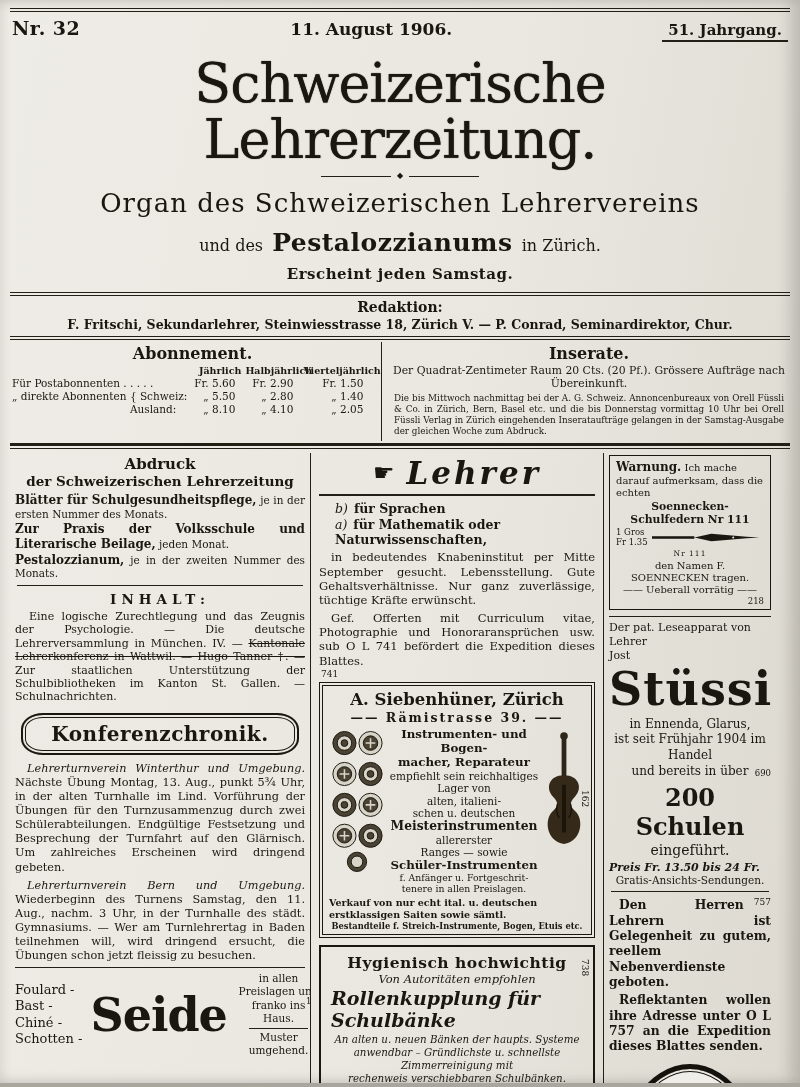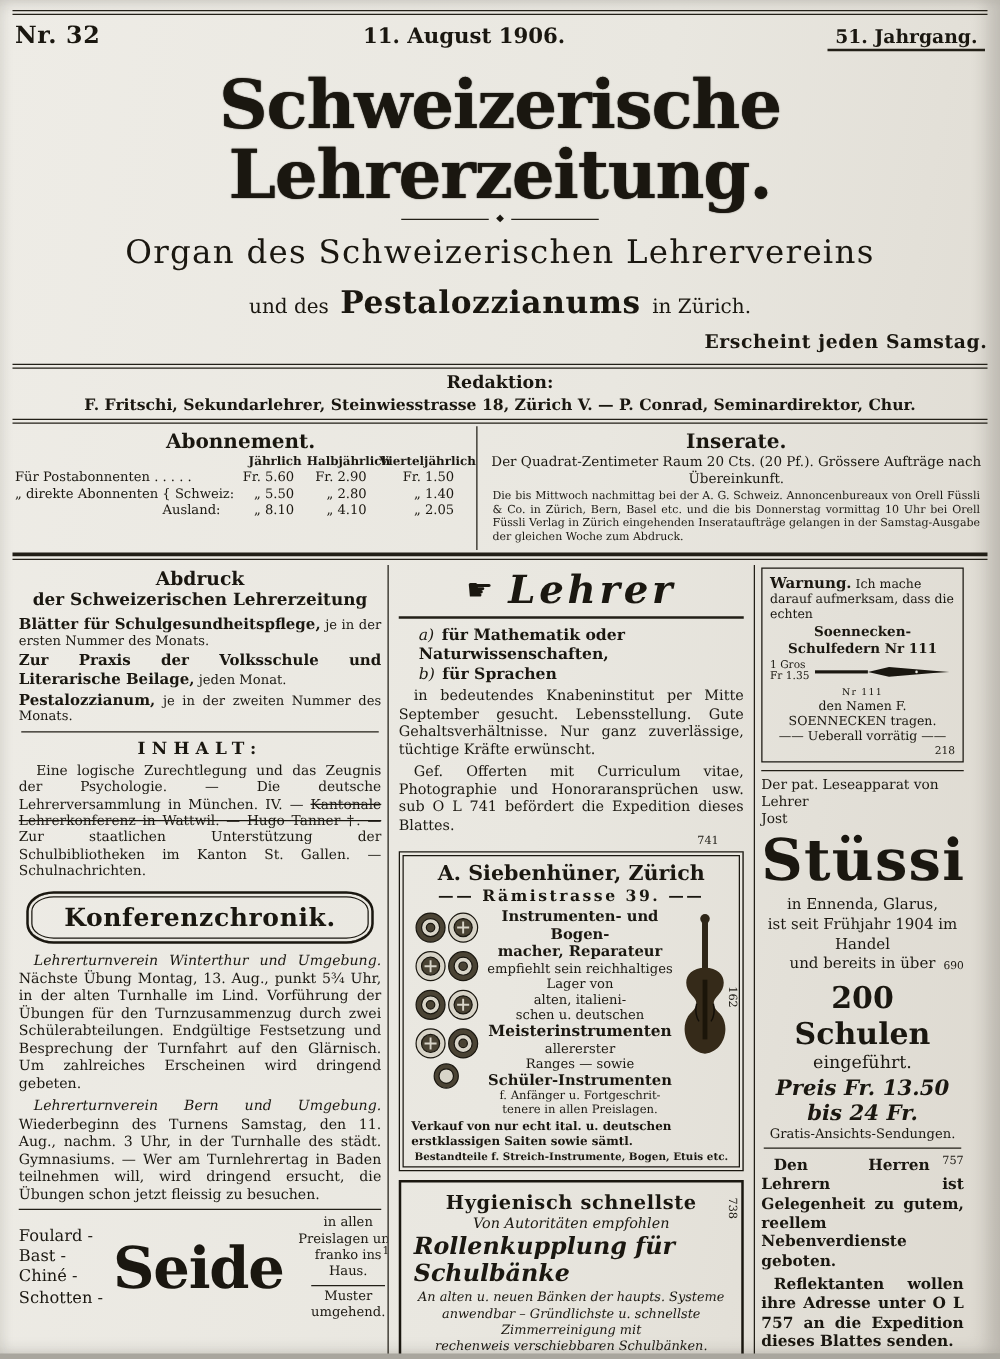--- a/index.html
+++ b/index.html
@@ -10,29 +10,29 @@
         box-shadow:inset -10px 0 14px rgba(40,35,25,.18), inset 4px 0 8px rgba(40,35,25,.08)}
   
   .rule-double{height:4px;border-top:1px solid #221f17;border-bottom:1px solid #221f17;margin:2px 0}
   .rule-thick{height:6px;border-top:3px solid #221f17;border-bottom:1px solid #221f17;margin:2px 0 4px}
   .hr{border-top:1px solid #221f17;margin:5px 2px}
   
   .issue-row{display:flex;justify-content:space-between;align-items:baseline;padding:3px 2px 2px}
   .issue{font-size:19px;font-weight:bold;letter-spacing:.5px}
   .idate{font-size:17px;font-weight:bold}
   .volume{font-size:15px;font-weight:bold;border-bottom:2px solid #221f17;padding:0 6px 1px}
-  .masthead{text-align:center;font-size:54px;font-weight:bold;letter-spacing:-1px;line-height:1.04;
+  .masthead{text-align:center;font-size:54px;font-weight:normal;letter-spacing:-1px;line-height:1.04;
             margin:12px 0 4px;text-shadow:0 0 1px #1a1710}
   .ornament{display:flex;align-items:center;justify-content:center;gap:6px;margin:2px 0 8px}
   .orn-line{display:inline-block;width:70px;border-top:1px solid #221f17}
   .orn-diamond{font-size:8px;line-height:1;font-family:"DejaVu Sans",sans-serif}
   .organ{text-align:center;font-size:26px;letter-spacing:1px;margin:2px 0 10px}
   .pesta-line{text-align:center;font-size:16px;margin-bottom:8px}
   .pesta{font-size:25px;font-weight:bold;letter-spacing:.5px;padding:0 4px}
-  .erscheint{text-align:right;font-size:15px;font-weight:bold;margin-bottom:9px;letter-spacing:.5px}
+  .erscheint{text-align:center;font-size:15px;font-weight:bold;margin-bottom:9px;letter-spacing:.5px}
   .red-label{text-align:center;font-size:14px;font-weight:bold;margin-top:3px}
   .red-line{text-align:center;font-size:12.5px;font-weight:bold;margin:2px 0 4px}
   
   .sub-row{display:flex;align-items:stretch;margin-top:2px}
   .vrule{width:1px;background:#221f17;margin:0 6px}
   .abo{width:365px;padding:2px 2px 4px}
   .ins{flex:1;padding:2px 2px 4px}
   .box-title{text-align:center;font-size:16px;font-weight:bold;margin-bottom:2px}
   .abo-grid{display:grid;grid-template-columns:1fr 58px 58px 70px;font-size:10.5px;row-gap:1px;align-items:baseline}
   .abo-h{font-weight:bold;font-size:9.5px;text-align:right;padding-right:4px}
@@ -67,21 +67,21 @@
   .seide-muster{border-top:1px solid #221f17;margin:3px 14px 0;padding-top:2px}
   
   .lehrer-head{display:flex;justify-content:center;align-items:center;gap:12px;border-bottom:2px solid #221f17;
                padding-bottom:3px;margin-bottom:5px}
   .hand{font-family:"DejaVu Sans",sans-serif;font-size:24px;line-height:1}
   .lehrer-title{font-size:31px;font-weight:bold;font-style:italic;letter-spacing:3px}
   .lehrer-item{font-size:12.5px;margin:1px 0 1px 16px}
   .l-marker{font-style:italic;margin-right:6px}
   .l-text{font-weight:bold}
   .lehrer-body{font-size:11.5px;line-height:1.25;text-align:justify;text-indent:12px;margin-top:3px}
-  .num-right{display:block;text-align:right;font-size:9px;margin:1px 20px 0}
+  .num-right{display:block;text-align:left;font-size:9px;margin:1px 2px 0}
   .sieb-box{position:relative;border:1px solid #1a1710;box-shadow:inset 0 0 0 2px #eae8e1,inset 0 0 0 3px #1a1710;
             margin-top:3px;padding:7px 9px 6px}
   .sieb-title{text-align:center;font-size:16.5px;font-weight:bold}
   .sieb-addr{text-align:center;font-size:12.5px;font-weight:bold;letter-spacing:2px;margin:1px 0 3px}
   .sieb-media{display:flex;justify-content:space-between;align-items:flex-start;gap:3px}
   .sieb-text{flex:1;text-align:center;font-size:10.5px;line-height:1.18}
   .s-bold{font-weight:bold;font-size:11.8px}
   .s-big{font-weight:bold;font-size:12.3px}
   .s-tiny{font-size:9.3px}
   .sieb-foot{text-align:left;font-size:9.5px;font-weight:bold;line-height:1.25;margin-top:3px}
@@ -104,21 +104,21 @@
   .warn-l4{font-size:10px;text-align:center}
   .warn-num{display:block;text-align:right;font-size:8.5px}
   .stussi{margin-top:6px;border-top:1px solid #221f17;padding-top:4px}
   .stussi-intro{font-size:11px;line-height:1.25}
   .stussi-name{text-align:center;font-size:46px;font-weight:bold;letter-spacing:1px;line-height:1.05;margin:2px 0 4px}
   .stussi-line{text-align:center;font-size:12px;line-height:1.3}
   .stussi-line-wrap{position:relative}
   .stussi-690{position:absolute;right:0;bottom:0;font-size:8.5px}
   .stussi-schulen{text-align:center;font-size:24px;font-weight:bold;margin:4px 0 1px}
   .stussi-eing{text-align:center;font-size:14px;margin-bottom:3px}
-  .stussi-preis{text-align:center;font-size:17px;font-weight:bold;font-style:italic}
+  .stussi-preis{text-align:left;font-size:11px;font-weight:bold;font-style:italic}
   .stussi-gratis{text-align:center;font-size:10.5px;margin-bottom:3px}
   .stussi-p{font-size:12.3px;font-weight:bold;line-height:1.25;text-align:justify;text-indent:10px;margin-top:3px}
   .stussi-757{float:right;font-size:9px;font-weight:normal}
   .oval-wrap{margin:10px auto 0;text-align:center}
   .oval{width:158px;height:246px;margin:0 auto;border:5px solid #14120c;border-radius:50%;
         box-shadow:inset 0 0 0 2px #eae8e1,inset 0 0 0 3px #14120c;background:#efede7;
         display:flex;flex-direction:column;align-items:center;justify-content:center;padding:14px 12px;gap:1px}
 </style>
 </head>
 <body>
@@ -233,24 +233,24 @@
 
     </div>
 
     <div class="col col-mid">
       <div>
         <div class="lehrer-head">
           <span class="hand">☛</span>
           <span class="lehrer-title">Lehrer</span>
         </div>
         <div class="lehrer-item">
+          <span class="l-marker">b)</span><span class="l-text">für Sprachen</span>
+        </div>
+        <div class="lehrer-item">
           <span class="l-marker">a)</span><span class="l-text">für Mathematik oder Naturwissenschaften,</span>
-        </div>
-        <div class="lehrer-item">
-          <span class="l-marker">b)</span><span class="l-text">für Sprachen</span>
         </div>
         <p class="lehrer-body">in bedeutendes Knabeninstitut per Mitte September gesucht.  Lebensstellung.  Gute Gehaltsverhältnisse.  Nur ganz zuverlässige, tüchtige Kräfte erwünscht.</p>
         <p class="lehrer-body">Gef. Offerten mit Curriculum vitae, Photographie und Honoraransprüchen usw. sub O L 741 befördert die Expedition dieses Blattes.</p>
         <span class="num-right">741</span>
       </div>
 
       <div class="sieb-box">
         <div class="sieb-title">A. Siebenhüner, Zürich</div>
         <div class="sieb-addr">—— Rämistrasse 39. ——</div>
         <div class="sieb-media">
@@ -308,21 +308,21 @@
         </div>
         <div class="sieb-foot">
           <div>Verkauf von nur echt ital. u. deutschen</div>
           <div>erstklassigen Saiten sowie sämtl.</div>
         </div>
         <div class="sieb-foot3">Bestandteile f. Streich-Instrumente, Bogen, Etuis etc.</div>
         <span class="num-vert">162</span>
       </div>
 
       <div class="rollen-box">
-        <div class="rollen-l1">Hygienisch schnellste</div>
+        <div class="rollen-l1">Hygienisch hochwichtig</div>
         <div class="rollen-l2">Von Autoritäten empfohlen</div>
         <div class="rollen-title">Rollenkupplung für Schulbänke</div>
         <div class="rollen-body">An alten u. neuen Bänken der haupts. Systeme</div>
         <div class="rollen-body">anwendbar – Gründlichste u. schnellste Zimmerreinigung mit</div>
         <div class="rollen-body">rechenweis verschiebbaren Schulbänken.  Vertreter gesucht</div>
 
         <span class="rollen-num">738</span>
 
       </div>
 

